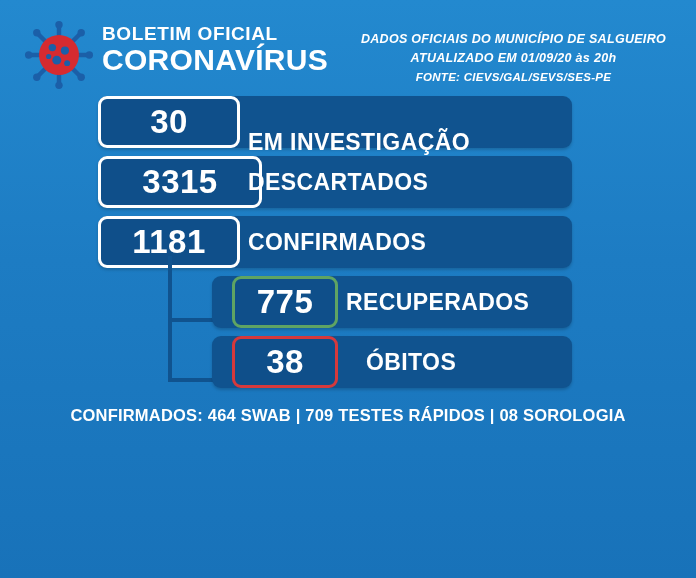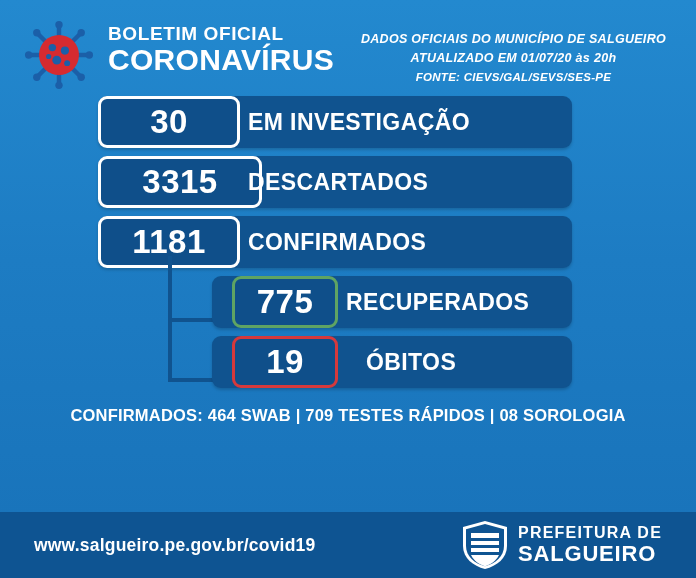--- a/index.html
+++ b/index.html
@@ -30,21 +30,21 @@
     height: 84px;
     box-sizing: border-box;
   }
   .virus-icon {
     width: 74px;
     height: 74px;
     flex: 0 0 74px;
     margin-top: 2px;
   }
   .title-block {
-    margin-left: 12px;
+    margin-left: 6px;
     margin-top: 8px;
     color: #ffffff;
     line-height: 1.02;
   }
   .title-line1 {
     font-size: 19px;
     font-weight: bold;
     letter-spacing: 0.6px;
   }
   .title-line2 {
@@ -119,21 +119,21 @@
     color: #ffffff;
     font-size: 23px;
     font-weight: bold;
     letter-spacing: 0.4px;
     white-space: nowrap;
   }
 
   
   #row-investigacao .bar   { left: 98px;  width: 474px; }
   #row-investigacao .numbox{ left: 98px;  width: 142px; }
-  #row-investigacao .rowlabel { left: 248px; }
+  #row-investigacao .rowlabel { left: 248px; margin-top: 20px; }
 
   #row-descartados .bar    { left: 98px;  width: 474px; }
   #row-descartados .numbox { left: 98px;  width: 164px; }
   #row-descartados .rowlabel { left: 248px; }
 
   #row-confirmados .bar    { left: 98px;  width: 474px; }
   #row-confirmados .numbox { left: 98px;  width: 142px; }
   #row-confirmados .rowlabel { left: 248px; }
 
   #row-recuperados .bar    { left: 212px; width: 360px; }
@@ -275,21 +275,21 @@
           <circle cx="36" cy="52" r="3.5"></circle>
         </g>
       </svg>
     </div>
     <div class="title-block">
       <div class="title-line1">BOLETIM OFICIAL</div>
       <div class="title-line2">CORONAVÍRUS</div>
     </div>
     <div class="header-right">
       <div class="hr-line">DADOS OFICIAIS DO MUNICÍPIO DE SALGUEIRO</div>
-      <div class="hr-line">ATUALIZADO EM 01/07/20 às 20h</div>
+      <div class="hr-line">ATUALIZADO EM 01/09/20 às 20h</div>
       <div class="hr-line small">FONTE: CIEVS/GAL/SEVS/SES-PE</div>
     </div>
   </div>
 
   <div class="rows">
 
     <div class="row" id="row-investigacao">
       <div class="bar"></div>
       <div class="numbox">30</div>
       <div class="rowlabel">EM INVESTIGAÇÃO</div>
@@ -313,43 +313,24 @@
     </div>
 
     <div class="row" id="row-recuperados">
       <div class="bar"></div>
       <div class="numbox green">775</div>
       <div class="rowlabel">RECUPERADOS</div>
     </div>
 
     <div class="row" id="row-obitos">
       <div class="bar"></div>
-      <div class="numbox red">19</div>
+      <div class="numbox red">38</div>
       <div class="rowlabel">ÓBITOS</div>
     </div>
 
   </div>
 
   <div class="notes">
     <div class="note-line">CONFIRMADOS: 464 SWAB | 709 TESTES RÁPIDOS | 08 SOROLOGIA</div>
   </div>
 
-  <div class="footer">
-    <div class="site">www.salgueiro.pe.gov.br/covid19</div>
-    <div class="brand">
-      <div class="shield">
-        <svg viewBox="0 0 46 50" width="46" height="50" aria-hidden="true">
-          <path d="M23 1 L45 7 V26 C45 38 35 46 23 49 C11 46 1 38 1 26 V7 Z" fill="#ffffff"></path>
-          <path d="M23 4 L42 9.3 V26 C42 36.6 33.3 43.6 23 46.3 C12.7 43.6 4 36.6 4 26 V9.3 Z" fill="#0e5492"></path>
-          <rect x="9" y="13" width="28" height="5" fill="#ffffff"></rect>
-          <rect x="9" y="21" width="28" height="4" fill="#ffffff"></rect>
-          <rect x="9" y="28" width="28" height="4" fill="#ffffff"></rect>
-          <path d="M9 35 H37 C34 41 29 44.5 23 46.3 C17 44.5 12 41 9 35 Z" fill="#ffffff"></path>
-        </svg>
-      </div>
-      <div class="brand-text">
-        <div class="brand-l1">PREFEITURA DE</div>
-        <div class="brand-l2">SALGUEIRO</div>
-      </div>
-    </div>
-  </div>
 
 </div>
 
 </body></html>

